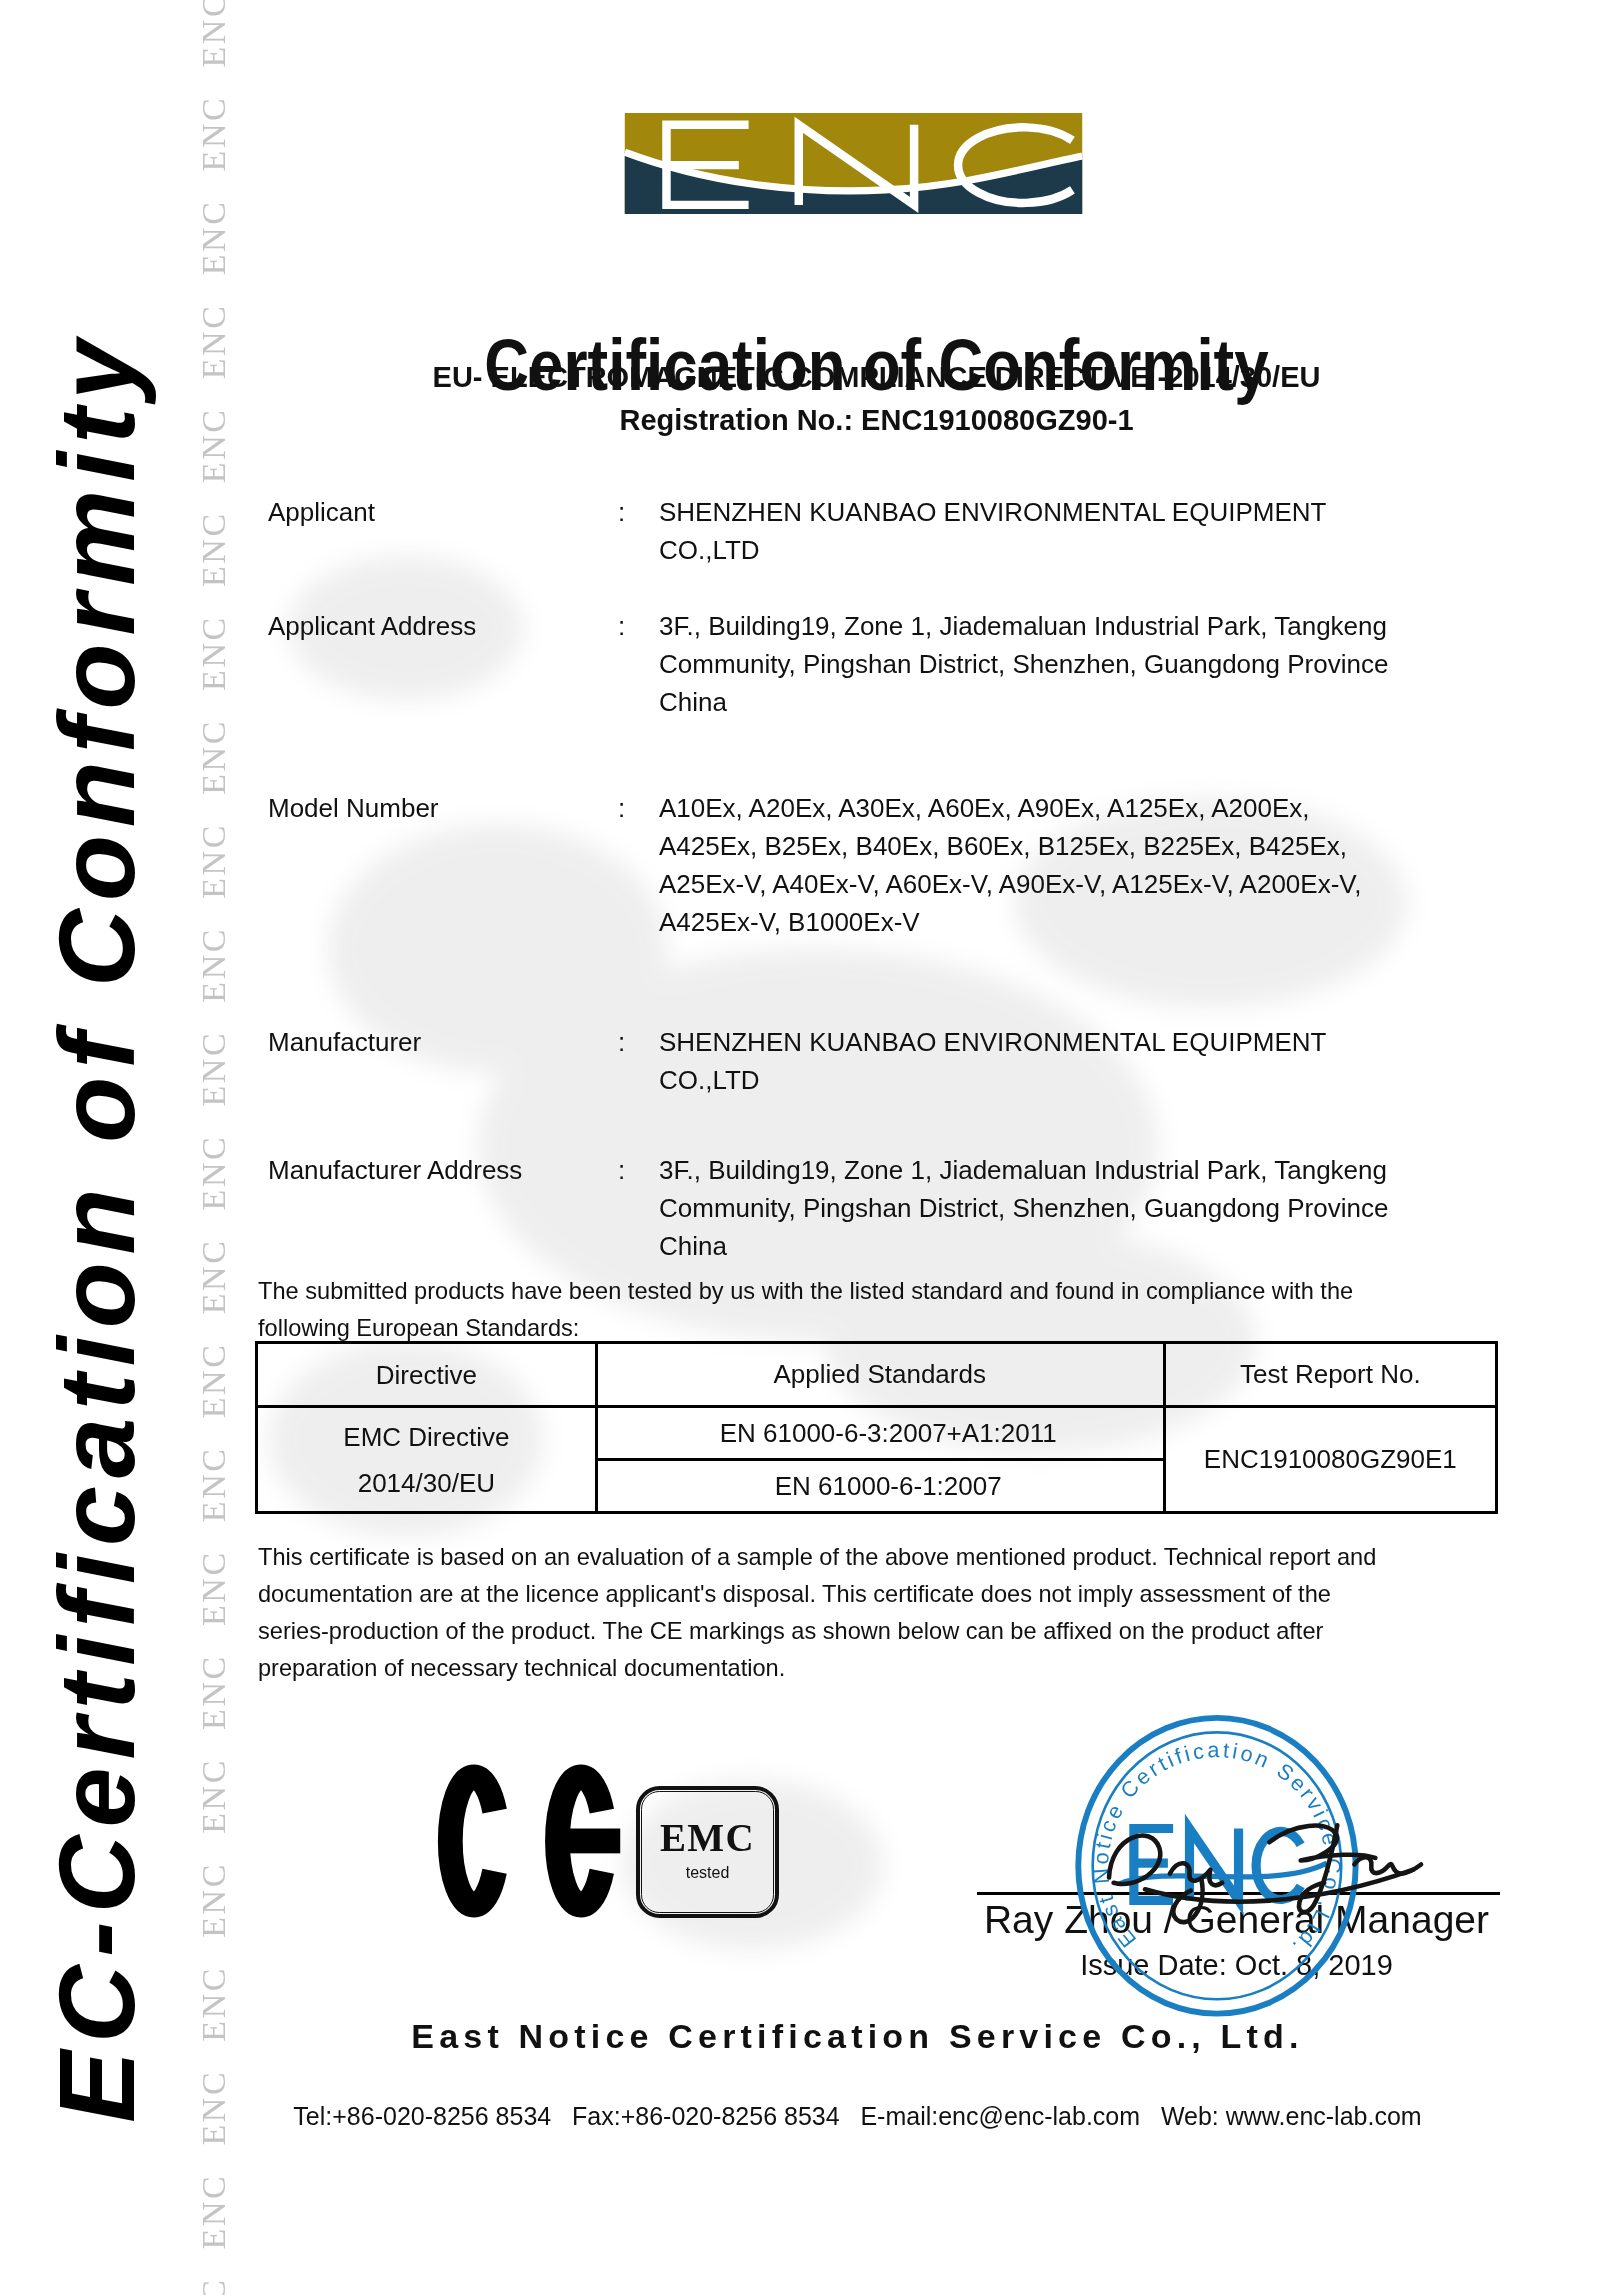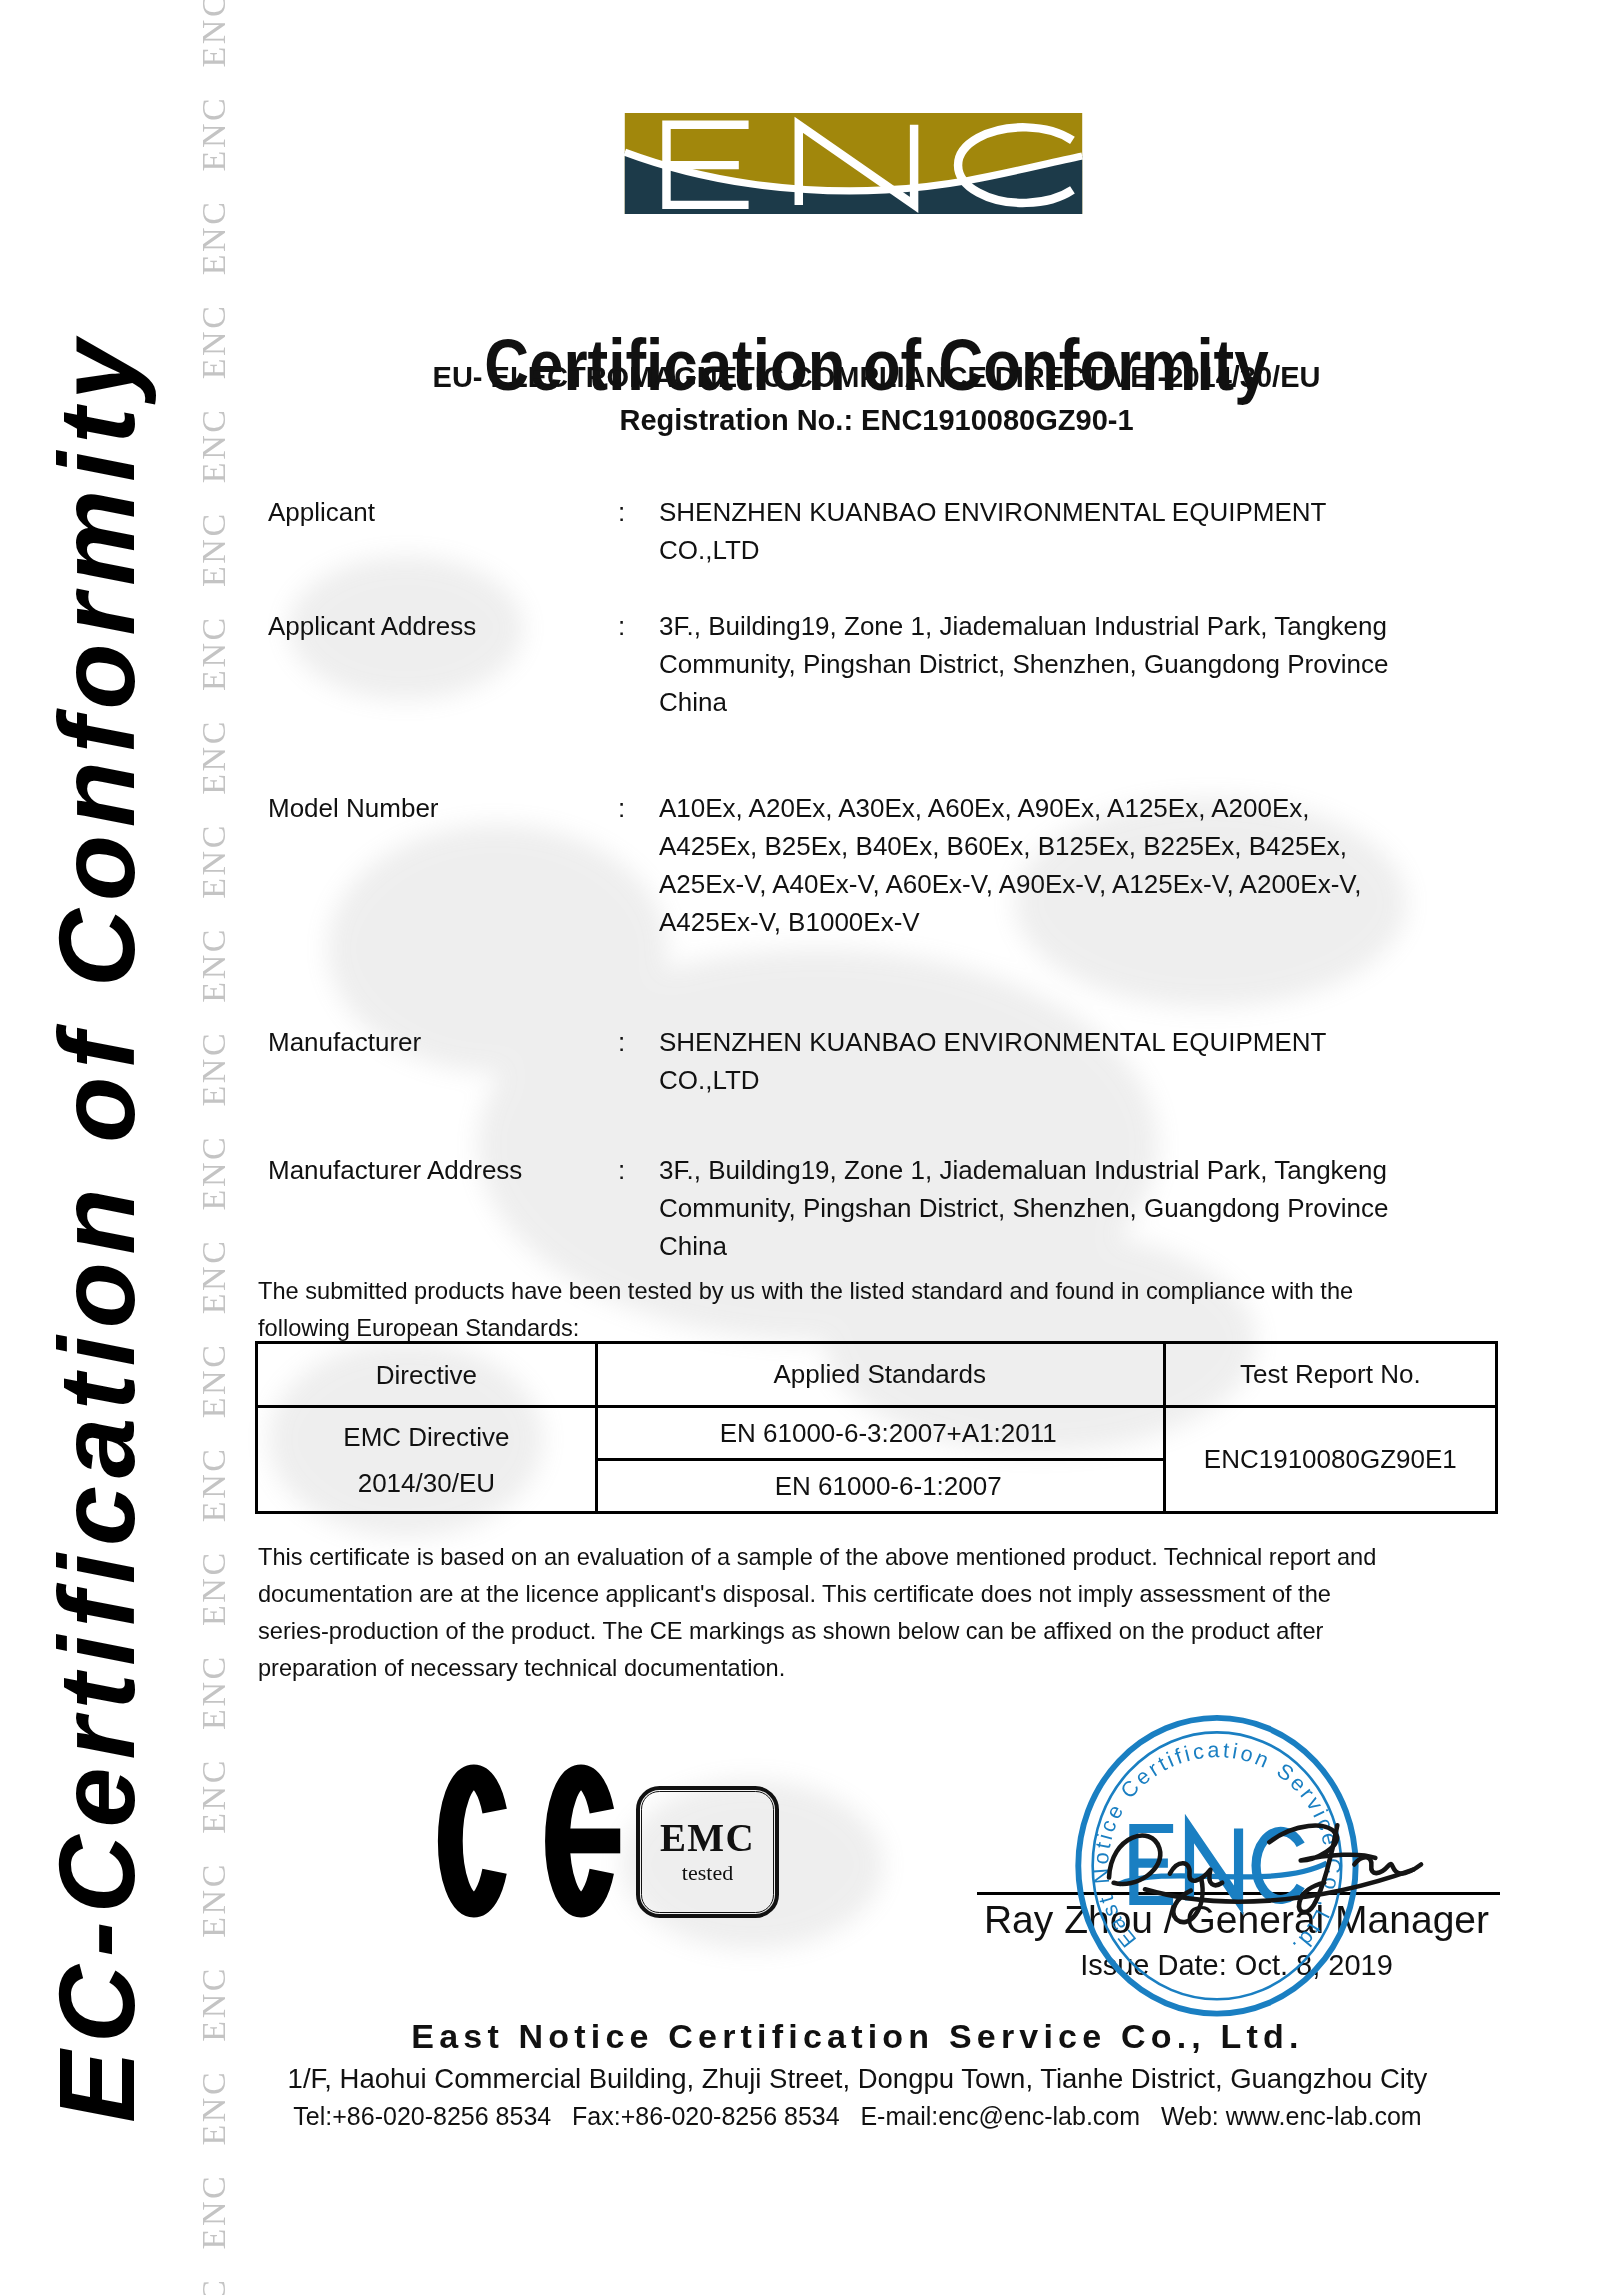--- a/index.html
+++ b/index.html
@@ -74,21 +74,21 @@
   .ce-svg { position:absolute; left:425px; top:1754px; }
   .emc-box {
     position:absolute; left:636px; top:1786px; width:143px; height:132px;
     border:4.6px solid #111; border-radius:23.6px; box-sizing:border-box;
   }
   .emc-inner {
     position:absolute; inset:1.3px; border:1.3px solid #111; border-radius:18.3px;
     display:flex; flex-direction:column; align-items:center; justify-content:center;
   }
   .emc-title { font-family:"Liberation Serif", serif; font-weight:bold; font-size:39px; line-height:42px; letter-spacing:1.3px; }
-  .emc-sub   { font-size:22px; line-height:27.5px;font-family:Liberation Serif, serif; }
+  .emc-sub   { font-size:16px; line-height:27.5px; }
 
   
   .stamp-svg { position:absolute; left:1073px; top:1714px; overflow:visible; }
   .sig-line  { position:absolute; left:977px; top:1892px; width:523px; height:3.3px; background:#000; }
   .sig-name  { position:absolute; left:975px; top:1898px; width:523px; text-align:center; font-size:39px; white-space:nowrap; }
   .sig-date  { position:absolute; left:975px; top:1949px; width:523px; text-align:center; font-size:29px; white-space:nowrap; }
 
   
   .footer-company {
     position:absolute; left:216px; top:2017px; width:1283px; text-align:center;
@@ -235,17 +235,16 @@
       <path d="M148 244 C160 222 180 224 178 244 C176 262 196 256 210 238 C204 262 216 266 228 258"></path>
       <path d="M196 252 C206 298 176 330 158 314 C146 302 158 280 180 270"></path>
       <path d="M300 196 C336 168 390 162 402 184 C412 202 370 224 348 224 C390 214 440 212 462 220"></path>
       <path d="M404 170 C396 214 382 268 368 292 C358 308 342 306 346 288 C350 272 366 262 384 258"></path>
       <path d="M430 230 C442 214 458 216 456 232 C454 248 470 246 482 232 C490 222 486 242 500 244 C512 245 524 236 532 230"></path>
       <path d="M110 268 C220 300 370 292 520 238"></path>
     </g>
   </svg>
 
   <div class="footer-company">East Notice Certification Service Co., Ltd.</div>
-  <div class="footer-address">1/F, Haohui Commercial Building, Zhuji Street, Dongpu Town, Tianhe District, Guangzhou City</div>
   <div class="footer-contact">Tel:+86-020-8256 8534   Fax:+86-020-8256 8534   E-mail:enc@enc-lab.com   Web: www.enc-lab.com</div>
 
 </div>
 
 
 </body></html>

